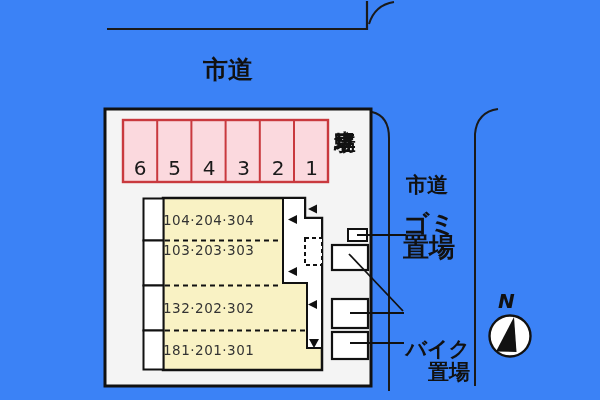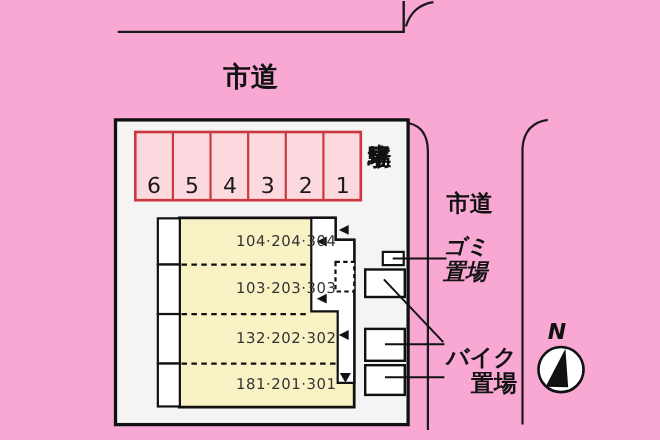--- a/index.html
+++ b/index.html
@@ -1,33 +1,33 @@
 <!DOCTYPE html>
 <html><head>
 <meta charset="utf-8">
 <style>
   html,body{margin:0;padding:0;background:#ffffff;}
   #canvas{
-    position:relative;width:600px;height:400px;background:#f9a8d4;overflow:hidden;
+    position:relative;width:600px;height:400px;background:#3b82f6;overflow:hidden;
     font-family:"DejaVu Sans",sans-serif;color:#1a1a1a;
   }
   #plan-svg{position:absolute;left:0;top:0;}
   .lbl{position:absolute;color:#111;white-space:pre-line;}
   .lbl-road-top{left:200px;top:53px;width:56px;font-size:25px;font-weight:bold;text-align:center;}
   .lbl-road-right{left:406px;top:171px;font-size:21px;font-weight:bold;}
   .lbl-parking{left:331px;top:113px;height:76px;font-size:21px;font-weight:bold;
     writing-mode:vertical-rl;text-orientation:upright;letter-spacing:1px;}
-  .lbl-garbage{left:403px;top:213px;font-size:20px;font-weight:bold;line-height:23px;font-style:italic;}
+  .lbl-garbage{left:403px;top:213px;font-size:26px;font-weight:bold;line-height:23px;}
   .lbl-bicycle{left:399px;top:300px;font-size:21px;font-weight:bold;}
-  .lbl-moto{left:400px;top:314px;width:70px;font-size:21px;font-weight:bold;line-height:23px;text-align:right;}
+  .lbl-moto{left:400px;top:338px;width:70px;font-size:21px;font-weight:bold;line-height:23px;text-align:right;}
   .lbl-north{left:498px;top:289px;font-size:20px;font-weight:bold;font-style:italic;}
   .stall-num{position:absolute;top:155px;width:34px;height:26px;font-size:20px;
     text-align:center;line-height:26px;color:#1a1a1a;}
   .room-lbl{position:absolute;left:163px;width:122px;font-size:13.5px;color:#333;
-    text-align:right;letter-spacing:0.5px;margin-left:21px;}
+    text-align:left;letter-spacing:0.5px;}
 </style>
 </head>
 <body>
 
 <div id="canvas">
 
   <svg id="plan-svg" width="600" height="400" viewBox="0 0 600 400">
 
     <path d="M107,29 H367 V1" fill="none" stroke="#1a1a1a" stroke-width="2.2"></path>
     <path d="M369,24 C373,11 381,4 394,2" fill="none" stroke="#1a1a1a" stroke-width="2"></path>
@@ -101,17 +101,17 @@
   <div class="lbl lbl-north">N</div>
 
   <div class="stall-num" style="left:123px;">6</div>
   <div class="stall-num" style="left:157.5px;">5</div>
   <div class="stall-num" style="left:192px;">4</div>
   <div class="stall-num" style="left:226.5px;">3</div>
   <div class="stall-num" style="left:261px;">2</div>
   <div class="stall-num" style="left:294.5px;">1</div>
 
   <div class="room-lbl" style="top:212px;">104·204·304</div>
-  <div class="room-lbl" style="top:254px;">103·203·303</div>
+  <div class="room-lbl" style="top:242px;">103·203·303</div>
   <div class="room-lbl" style="top:300px;">132·202·302</div>
   <div class="room-lbl" style="top:342px;">181·201·301</div>
 
 </div>
 
 </body></html>

